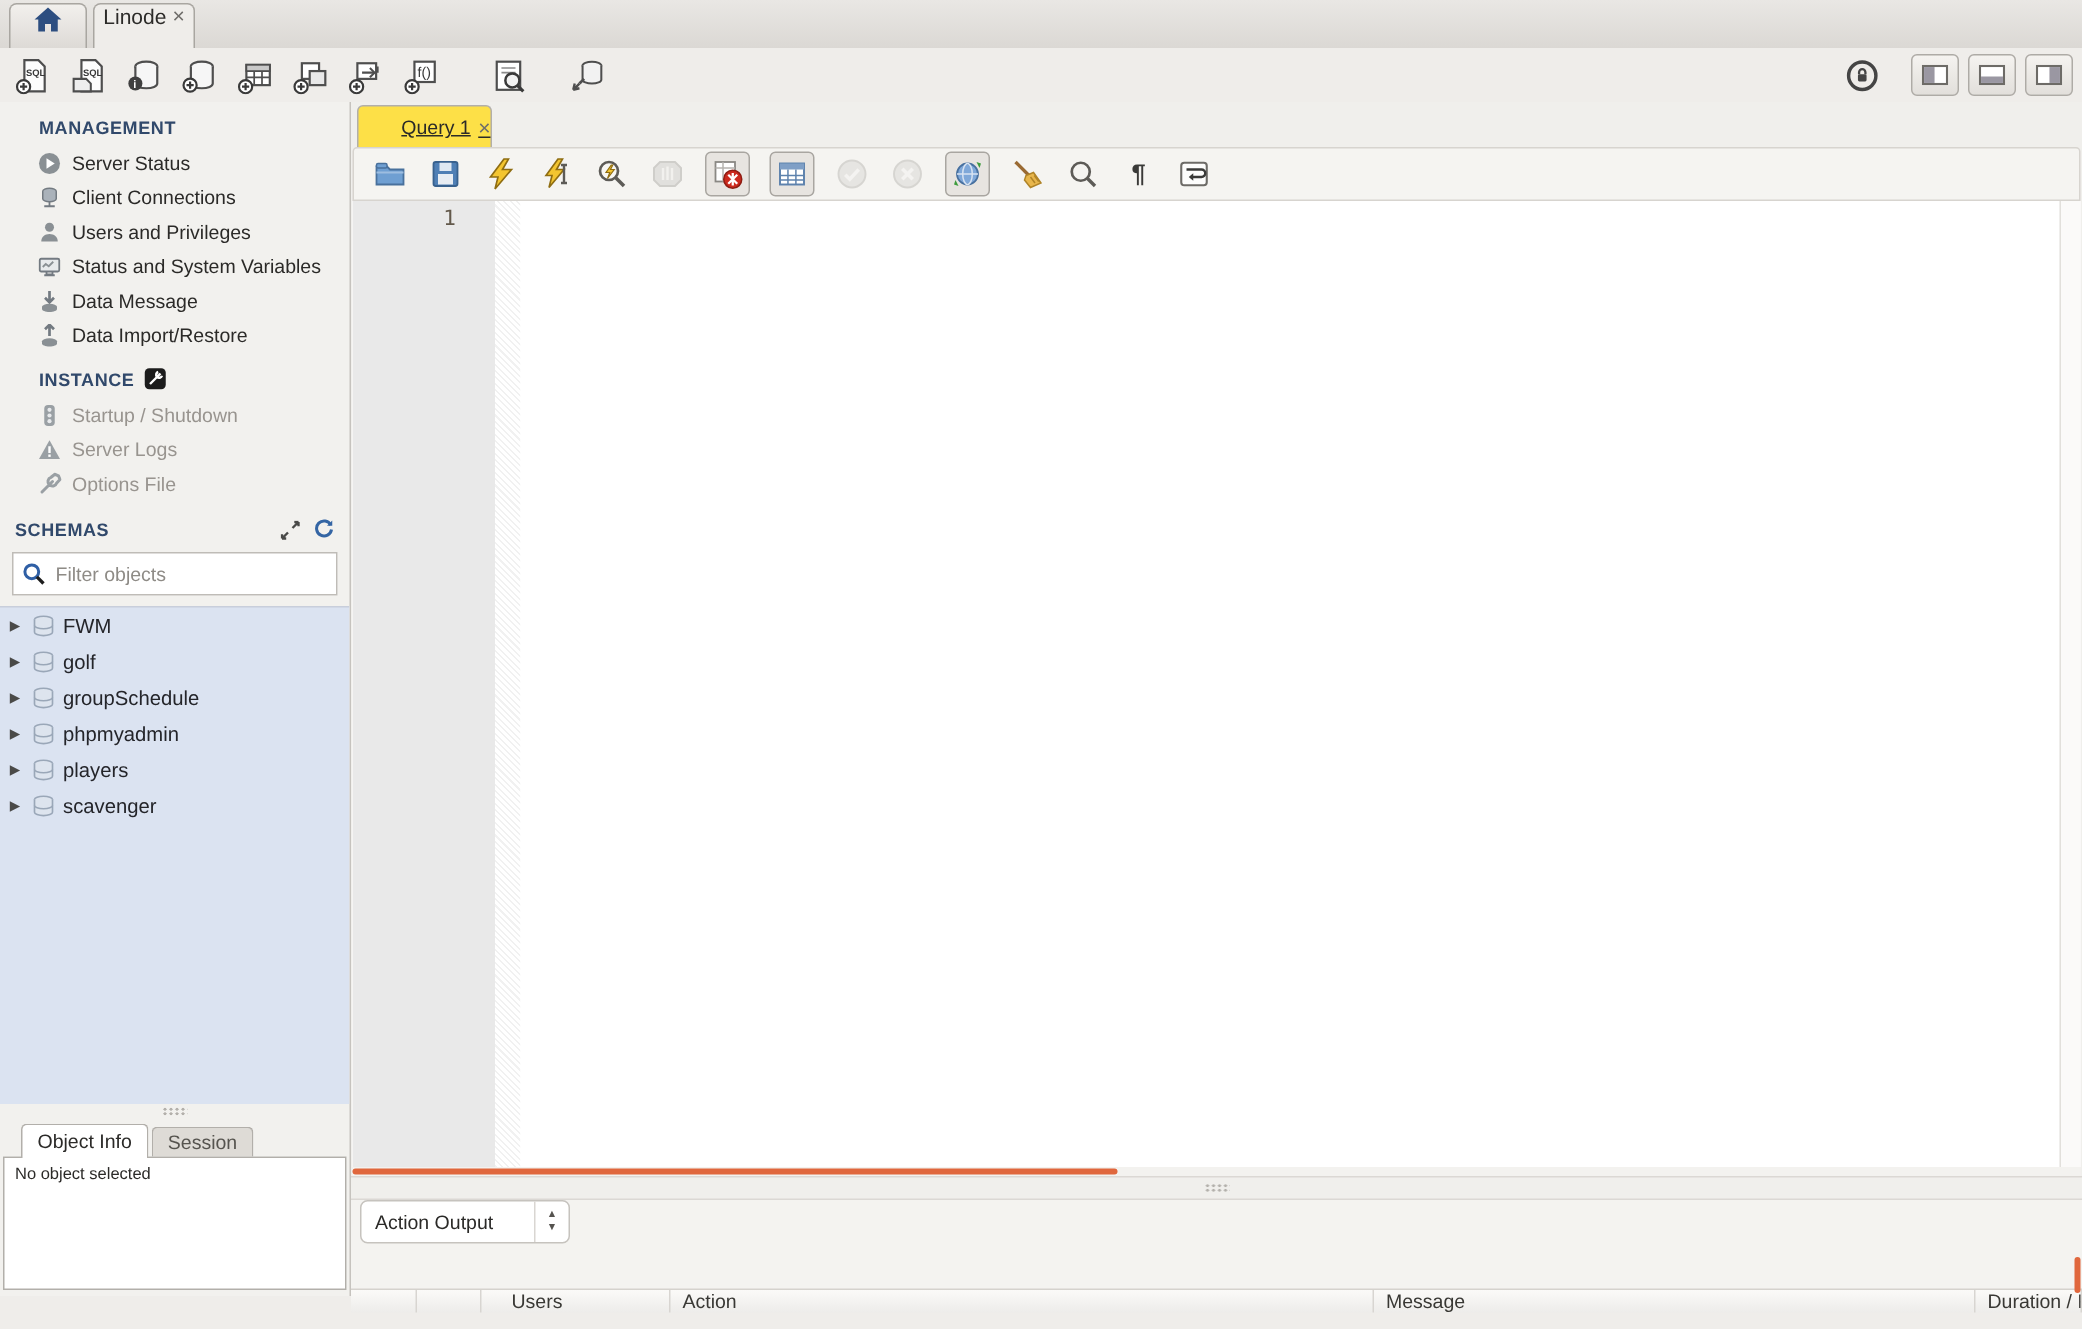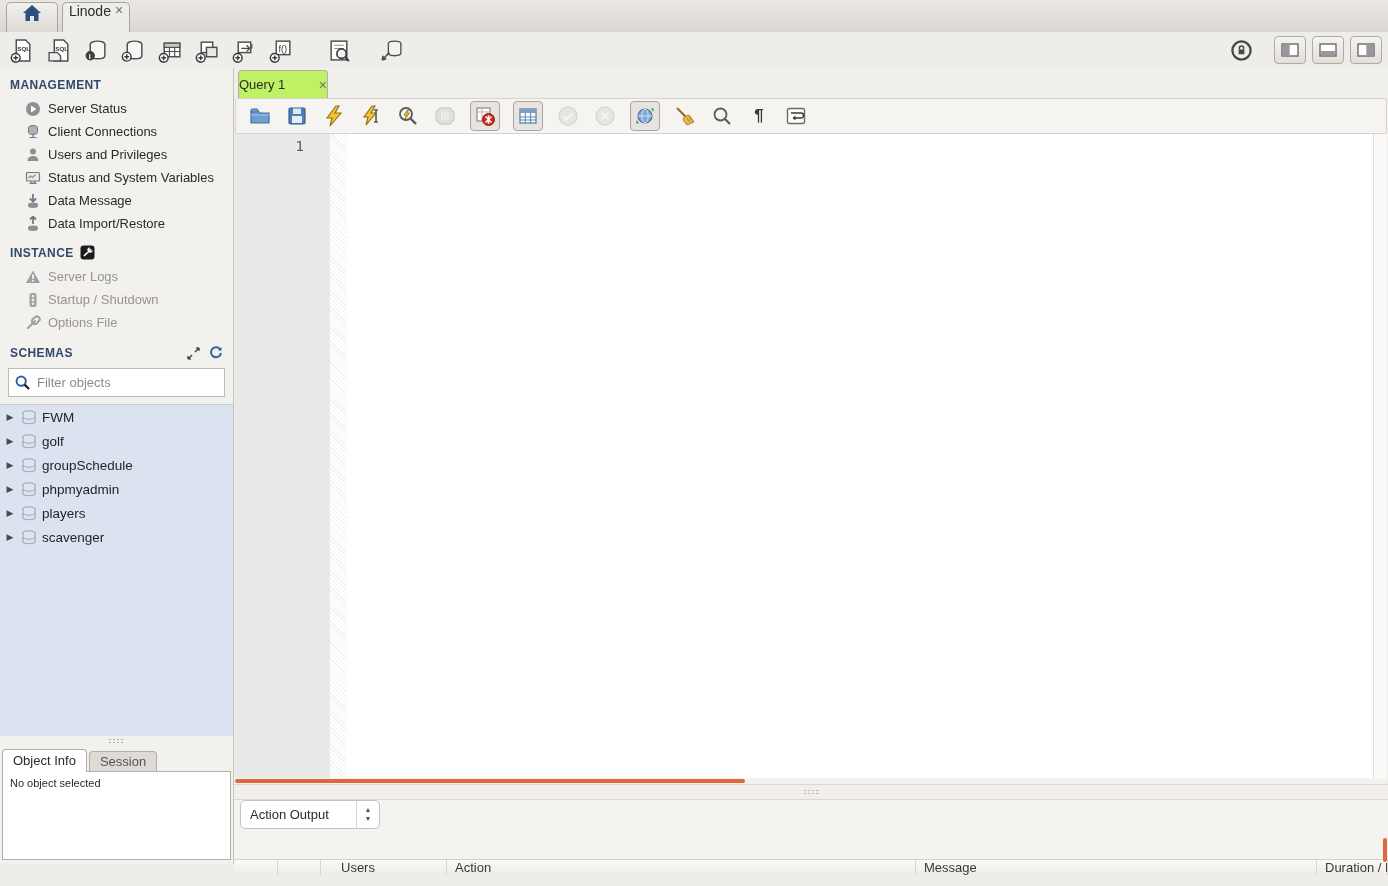--- a/index.html
+++ b/index.html
@@ -19,21 +19,21 @@
                 border-bottom:1px solid #c6c3be;display:flex;align-items:center;}
   .mt-left{display:flex;align-items:center;gap:11px;padding-left:9px;}
   .mt-right{margin-left:auto;display:flex;align-items:center;gap:6px;padding-right:6px;}
   .tool-ic{width:26px;height:26px;display:flex;align-items:center;justify-content:center;}
   .panel-btn{width:30px;height:26px;border:1px solid #aeaba6;border-radius:4px;
              background:linear-gradient(#f5f3f0,#e2dfdb);display:flex;align-items:center;justify-content:center;}
   
   .sidebar{position:absolute;top:68px;left:0;width:233px;bottom:22px;background:#f2f1ee;
            border-right:1px solid #c6c3be;display:flex;flex-direction:column;overflow:hidden;}
   .side-h{font-size:12px;font-weight:bold;letter-spacing:.4px;color:#31496b;
-          margin:10px 10px 5px 10px;display:flex;align-items:center;gap:6px;white-space:nowrap;}
+          margin:10px 10px 5px 26px;display:flex;align-items:center;gap:6px;white-space:nowrap;}
   .side-item{height:23px;display:flex;align-items:center;gap:7px;padding-left:25px;white-space:nowrap;overflow:hidden;}
   .side-item .lbl{font-size:13px;color:#2b2a28;}
   .side-item.disabled .lbl{color:#98948f;}
   .schemas-h{display:flex;align-items:center;margin:12px 10px 4px 10px;}
   .schemas-h .sp{flex:1;}
   .filter-wrap{margin:4px 8px 7px 8px;height:27px;border:1px solid #bfbcb7;border-radius:0;
                background:#fff;display:flex;align-items:center;padding:0 6px;gap:5px;}
   .filter-wrap input{border:none;outline:none;flex:1;font-family:"Liberation Sans",sans-serif;
                      font-size:13px;color:#2b2a28;background:transparent;}
   .filter-wrap input::placeholder{color:#8e8b86;}
@@ -41,31 +41,31 @@
   .tree-row{height:24px;display:flex;align-items:center;gap:5px;padding-left:4px;}
   .expander{width:12px;font-size:9px;color:#4a4a48;text-align:center;}
   .tree-row .lbl{font-size:13.5px;color:#24252a;}
   .side-bottom{height:128px;display:flex;flex-direction:column;}
   .side-grip{height:10px;display:flex;align-items:center;justify-content:center;}
   .dots-h{width:17px;height:6px;background-image:radial-gradient(#b3b0ab 1px,transparent 1.2px);
           background-size:4px 3px;}
   .info-tabs{height:26px;display:flex;align-items:flex-end;padding-left:2px;gap:2px;}
   .info-tab{border:1px solid #b2afaa;border-bottom:none;border-radius:4px 4px 0 0;
             padding:3px 10px 4px 10px;font-size:13px;}
-  .info-tab.on{background:#fff;color:#2b2a28;position:relative;z-index:2;}
+  .info-tab.on{background:#fff;color:#2b2a28;position:relative;z-index:2;margin-left:12px;}
   .info-tab.off{background:#dedbd6;color:#56544f;padding:2px 10px 3px 10px;}
   .info-panel{flex:1;margin:0 2px 4px 2px;background:#fff;border:1px solid #b2afaa;
               padding:5px 7px;font-size:11px;color:#2b2a28;margin-top:-1px;}
   
   .main{position:absolute;left:234px;top:68px;right:0;bottom:22px;background:#f0efec;
         display:flex;flex-direction:column;}
   .qtab-row{height:30px;display:flex;align-items:flex-end;}
-  .q-tab{margin-left:4px;width:88px;height:27px;background:#bef264;border:1px solid #b2afaa;
+  .q-tab{margin-left:4px;width:88px;height:27px;background:#fde047;border:1px solid #b2afaa;
          border-bottom:none;border-radius:4px 4px 0 0;display:flex;align-items:center;
-         justify-content:space-between;gap:5px;font-size:13px;color:#2b2a28;}
+         justify-content:flex-end;gap:5px;font-size:13px;color:#2b2a28;text-decoration:underline;}
   .ed-toolbar{height:34px;margin:0 1px;background:#f5f4f1;border:1px solid #d7d4cf;
               border-radius:3px 3px 0 0;display:flex;align-items:center;gap:13px;padding-left:12px;}
   .ed-ic{width:24px;height:24px;display:flex;align-items:center;justify-content:center;}
   .ed-ic.toggled{border:1px solid #a9a6a1;border-radius:4px;background:#e7e4e0;width:28px;height:28px;}
   .ed-ic.disabled{opacity:.5;}
   .editor{flex:1;position:relative;background:#fff;margin:0 1px;overflow:hidden;}
   .gutter{position:absolute;left:0;top:0;bottom:0;width:95px;background:#e9e9e9;}
   .lineno{font-family:"DejaVu Sans Mono",monospace;font-size:14px;color:#63594b;
           text-align:right;padding:4px 26px 0 0;}
   .foldmargin{position:absolute;left:95px;top:0;bottom:0;width:17px;
@@ -302,37 +302,37 @@
       <span>
           <svg width="15" height="15" viewBox="0 0 15 15">
             <rect x="0.5" y="0.5" width="14" height="14" rx="3" fill="#1c1c1c"></rect>
             <path d="M4 11L11 4M9.5 3a2 2 0 1 0 2.5 2.5" stroke="#fff" stroke-width="1.6" fill="none"></path>
           </svg>
         </span>
     </div>
     <div class="side-item disabled">
       <span>
           <svg width="16" height="16" viewBox="0 0 16 16">
-            <path d="M8 1.5L15 14H1z" fill="#9aa0a4"></path>
-            <rect x="7.2" y="5.5" width="1.6" height="4.5" fill="#fff"></rect>
-            <rect x="7.2" y="11" width="1.6" height="1.6" fill="#fff"></rect>
-          </svg>
-        </span>
-      <span class="lbl">Server Logs</span>
-    </div>
-    <div class="side-item disabled">
-      <span>
-          <svg width="16" height="16" viewBox="0 0 16 16">
             <rect x="4.5" y="1" width="7" height="14" rx="2.5" fill="#9aa0a4"></rect>
             <circle cx="8" cy="4.2" r="1.4" fill="#e8eaec"></circle>
             <circle cx="8" cy="8" r="1.4" fill="#e8eaec"></circle>
             <circle cx="8" cy="11.8" r="1.4" fill="#e8eaec"></circle>
           </svg>
         </span>
       <span class="lbl">Startup / Shutdown</span>
+    </div>
+    <div class="side-item disabled">
+      <span>
+          <svg width="16" height="16" viewBox="0 0 16 16">
+            <path d="M8 1.5L15 14H1z" fill="#9aa0a4"></path>
+            <rect x="7.2" y="5.5" width="1.6" height="4.5" fill="#fff"></rect>
+            <rect x="7.2" y="11" width="1.6" height="1.6" fill="#fff"></rect>
+          </svg>
+        </span>
+      <span class="lbl">Server Logs</span>
     </div>
     <div class="side-item disabled">
       <span>
           <svg width="16" height="16" viewBox="0 0 16 16">
             <path d="M3 13L10 6M9 3.2a3 3 0 1 0 3.8 3.8L15 4.6l-1-2.4-2.4-1z" stroke="#9aa0a4" stroke-width="2" fill="none" stroke-linecap="round"></path>
           </svg>
         </span>
       <span class="lbl">Options File</span>
     </div>
 

